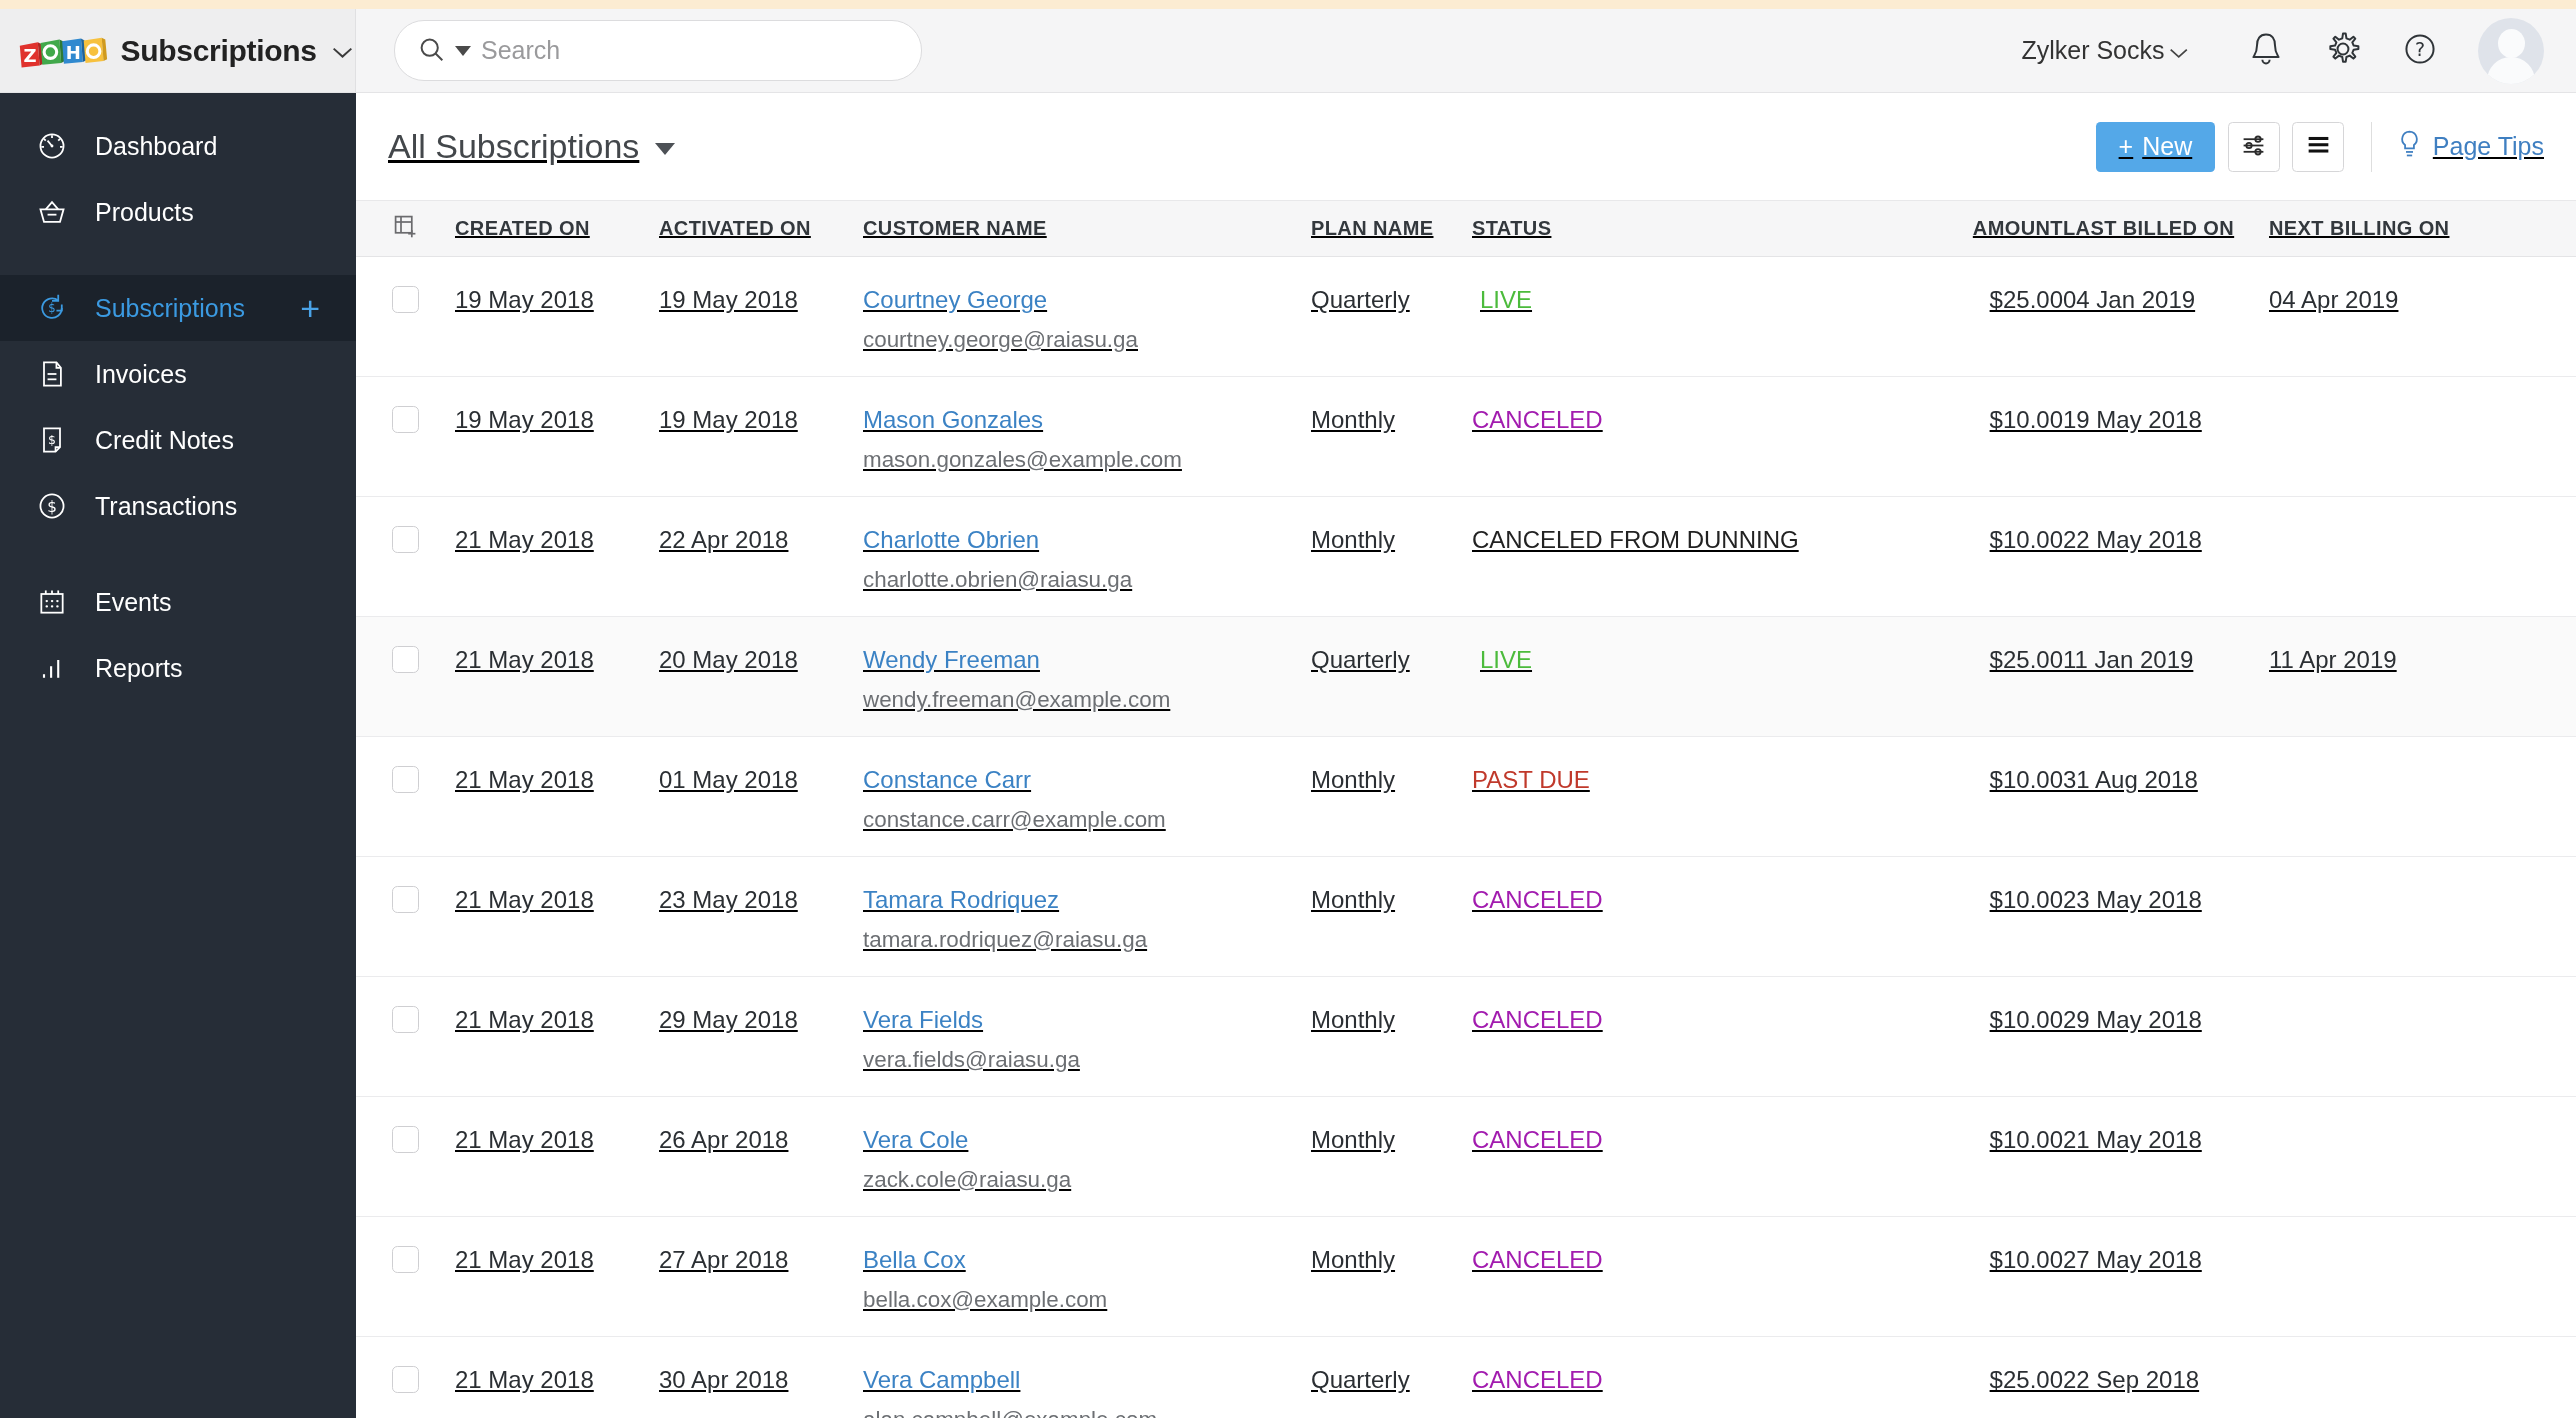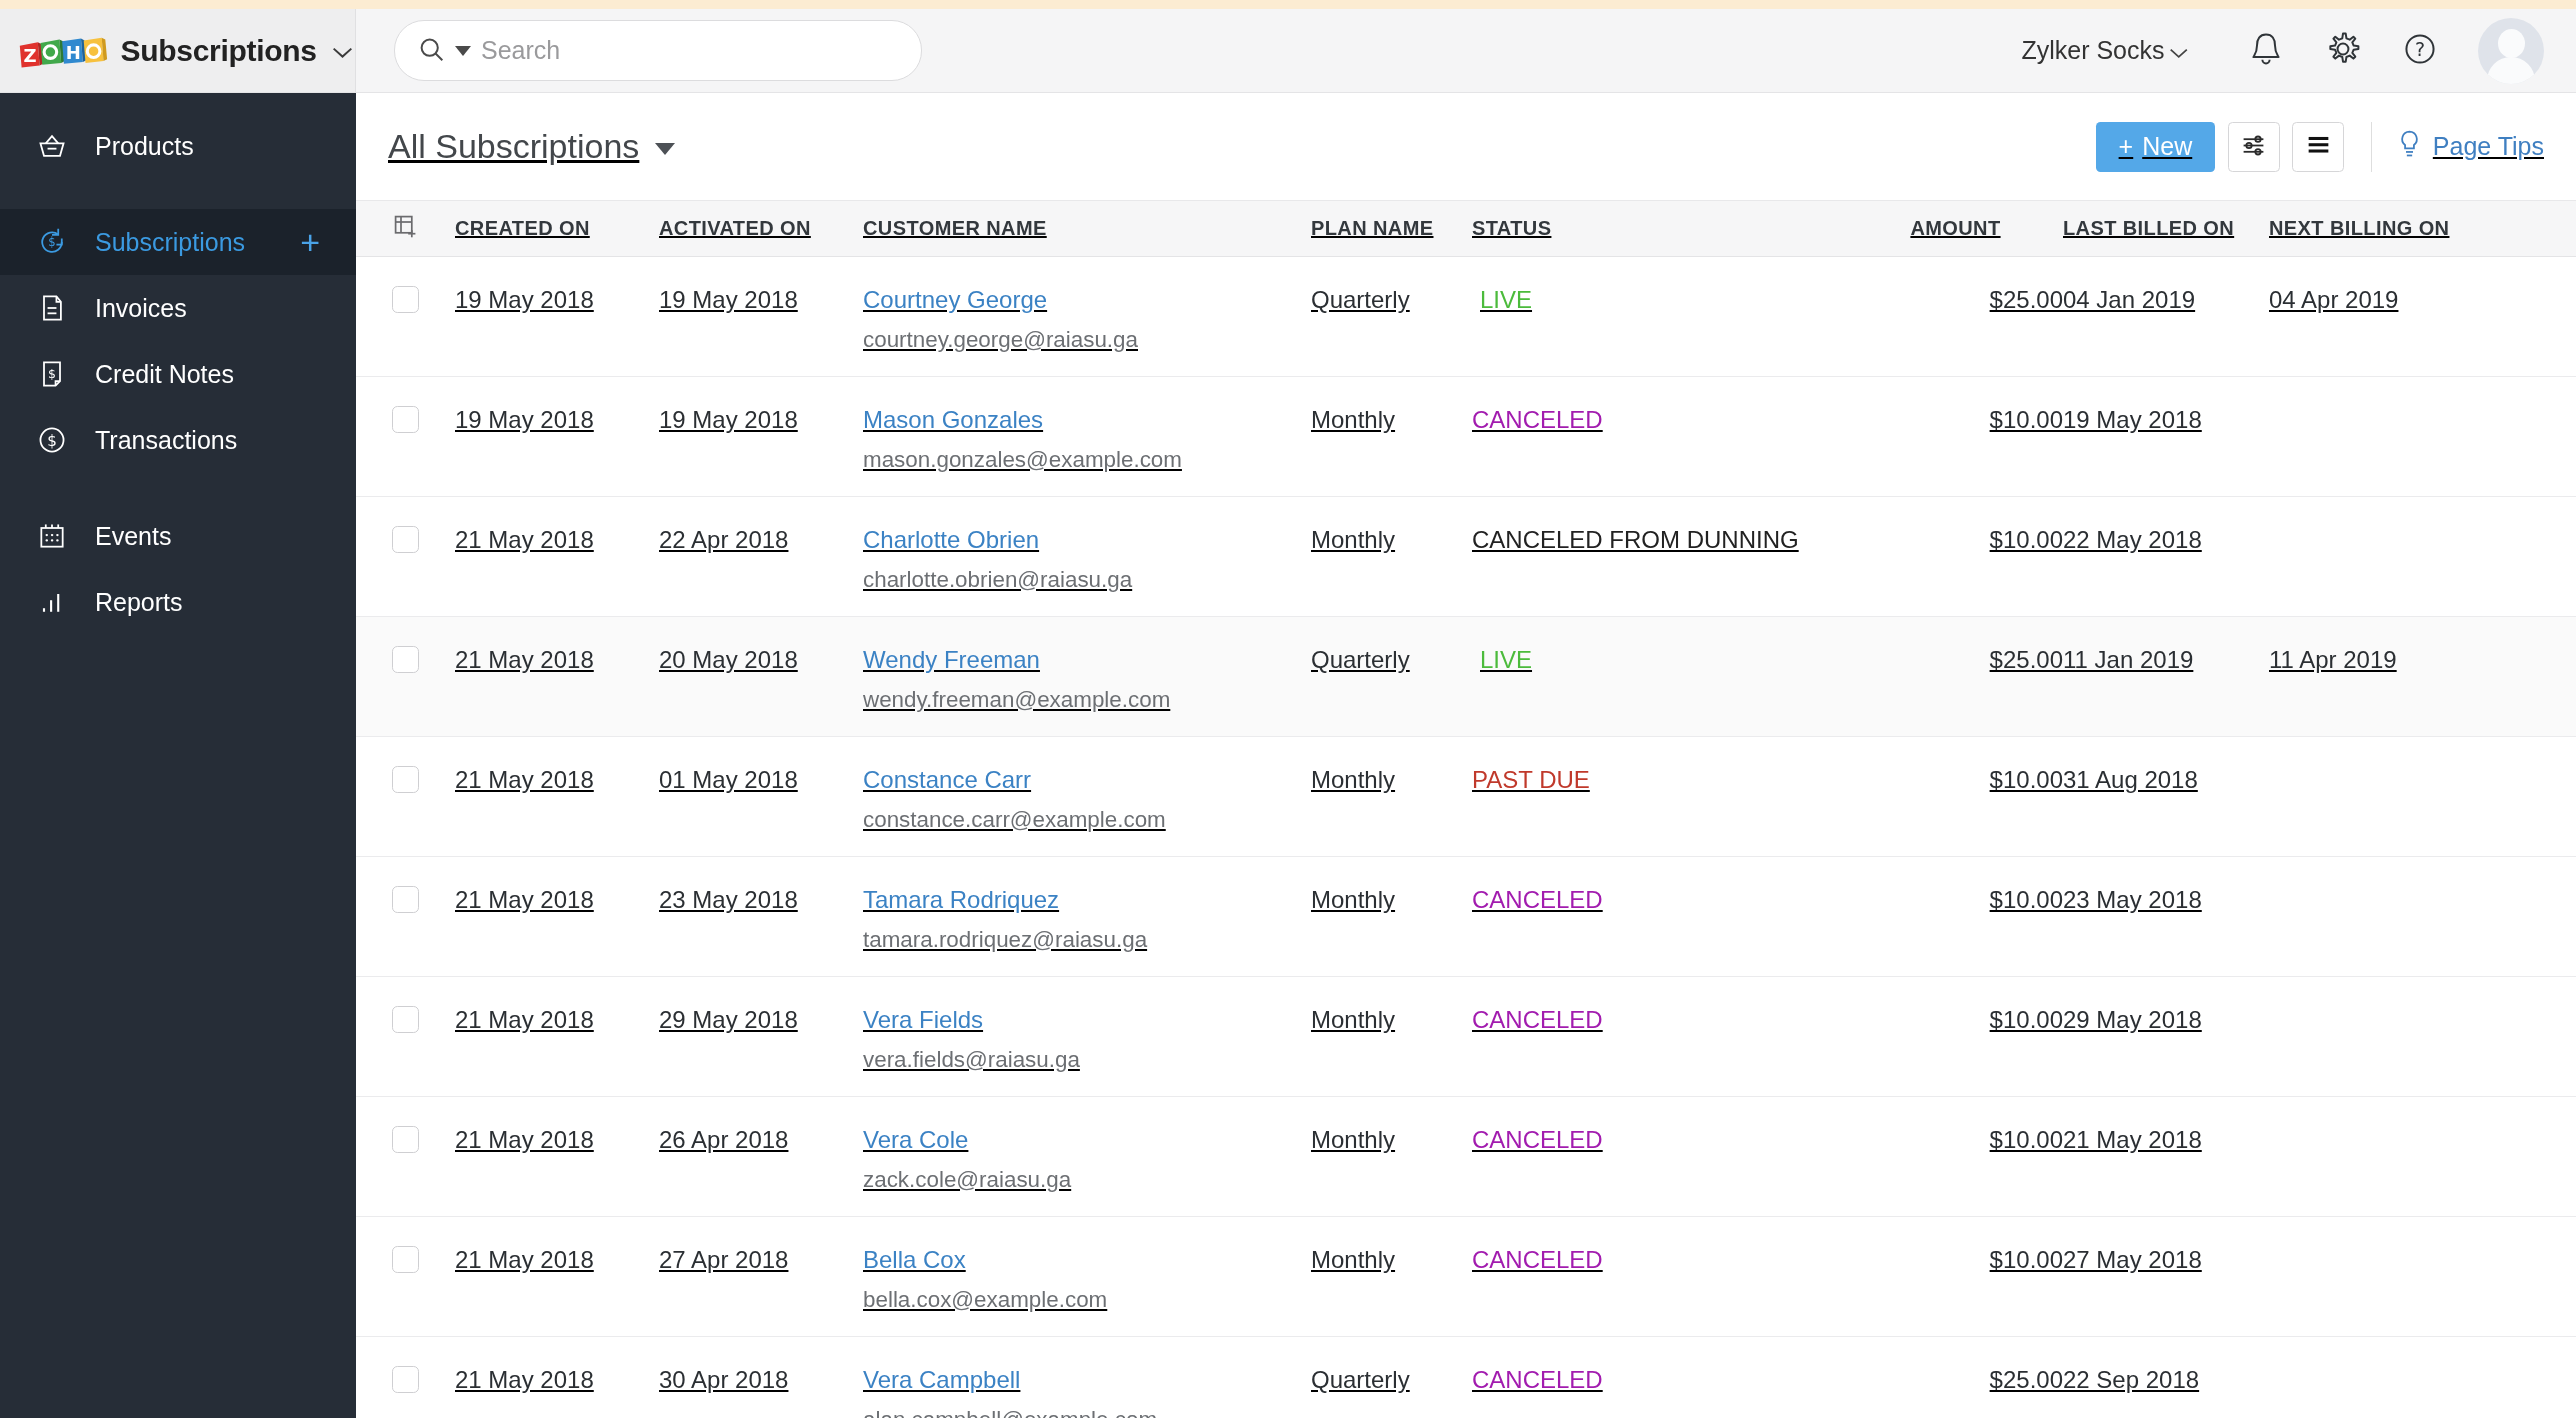--- a/index.html
+++ b/index.html
@@ -250,20 +250,35 @@
         <span class="head"></span>
         <span class="body"></span>
       </span>
     </div>
   </div>
 
   <div class="body">
 
     <nav class="sidebar">
 
+      <div class="nav-item">
+        <span class="ico">
+          <svg width="32" height="32" viewBox="0 0 36 36" fill="none" stroke="#fff" stroke-width="2">
+            <circle cx="18" cy="18" r="13"></circle>
+            <line x1="18" y1="18" x2="13" y2="12"></line>
+            <circle cx="18" cy="18" r="1.6" fill="#fff" stroke="none"></circle>
+            <line x1="18" y1="6" x2="18" y2="9"></line>
+              <line x1="9" y1="10" x2="11" y2="12"></line>
+            <line x1="27" y1="10" x2="25" y2="12"></line>
+              <line x1="6" y1="19" x2="9" y2="19"></line>
+            <line x1="30" y1="19" x2="27" y2="19"></line>
+          </svg>
+        </span>
+        <span>Dashboard</span>
+      </div>
 
       <div class="nav-item">
         <span class="ico">
           <svg width="32" height="32" viewBox="0 0 36 36" fill="none" stroke="#fff" stroke-width="2">
             <path d="M5 15 L31 15 L27 29 L9 29 Z"></path>
             <path d="M11 15 L18 7 L25 15"></path>
             <line x1="13" y1="21" x2="23" y2="21"></line>
           </svg>
         </span>
         <span>Products</span>
@@ -428,21 +443,21 @@
                     <line x1="22" y1="19" x2="22" y2="27"></line>
                       <line x1="18" y1="23" x2="26" y2="23"></line>
                   </svg>
                 </span>
               </th>
               <th>CREATED ON</th>
               <th>ACTIVATED ON</th>
               <th>CUSTOMER NAME</th>
               <th>PLAN NAME</th>
               <th>STATUS</th>
-              <th style="text-align:center">AMOUNT</th>
+              <th style="text-align:right">AMOUNT</th>
               <th>LAST BILLED ON</th>
               <th>NEXT BILLING ON</th>
               <th style="text-align:center">
                 
               </th>
             </tr>
           </thead>
           <tbody id="tbody">
               <tr>
                 <td class="c-check" style="text-align:center">

